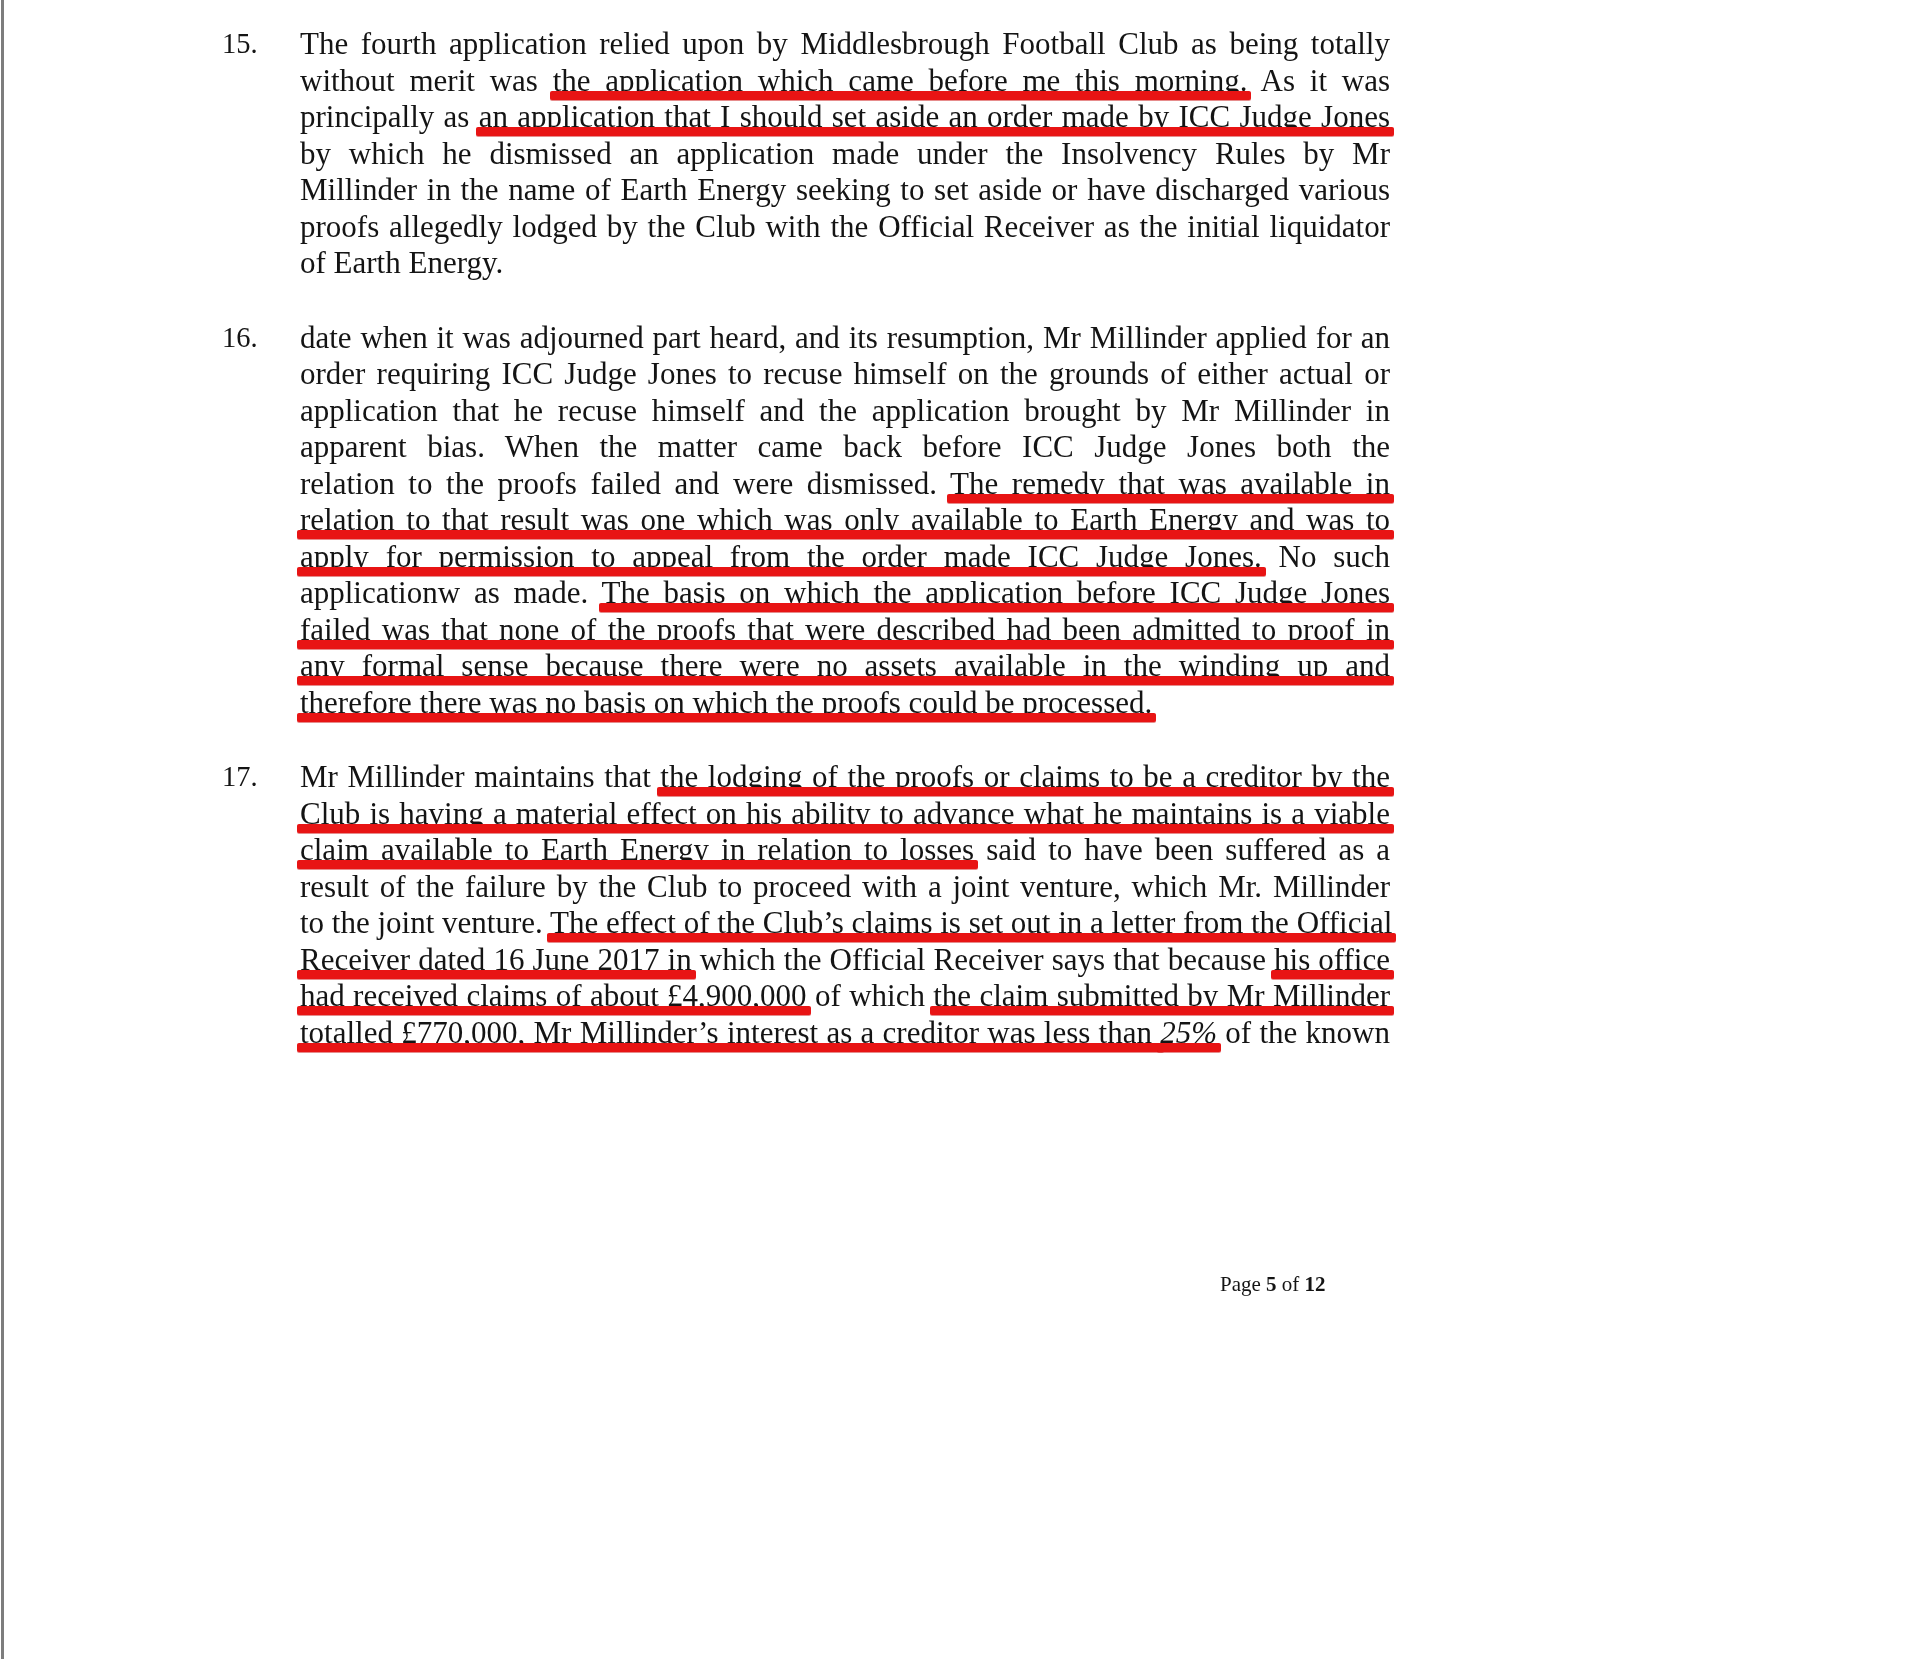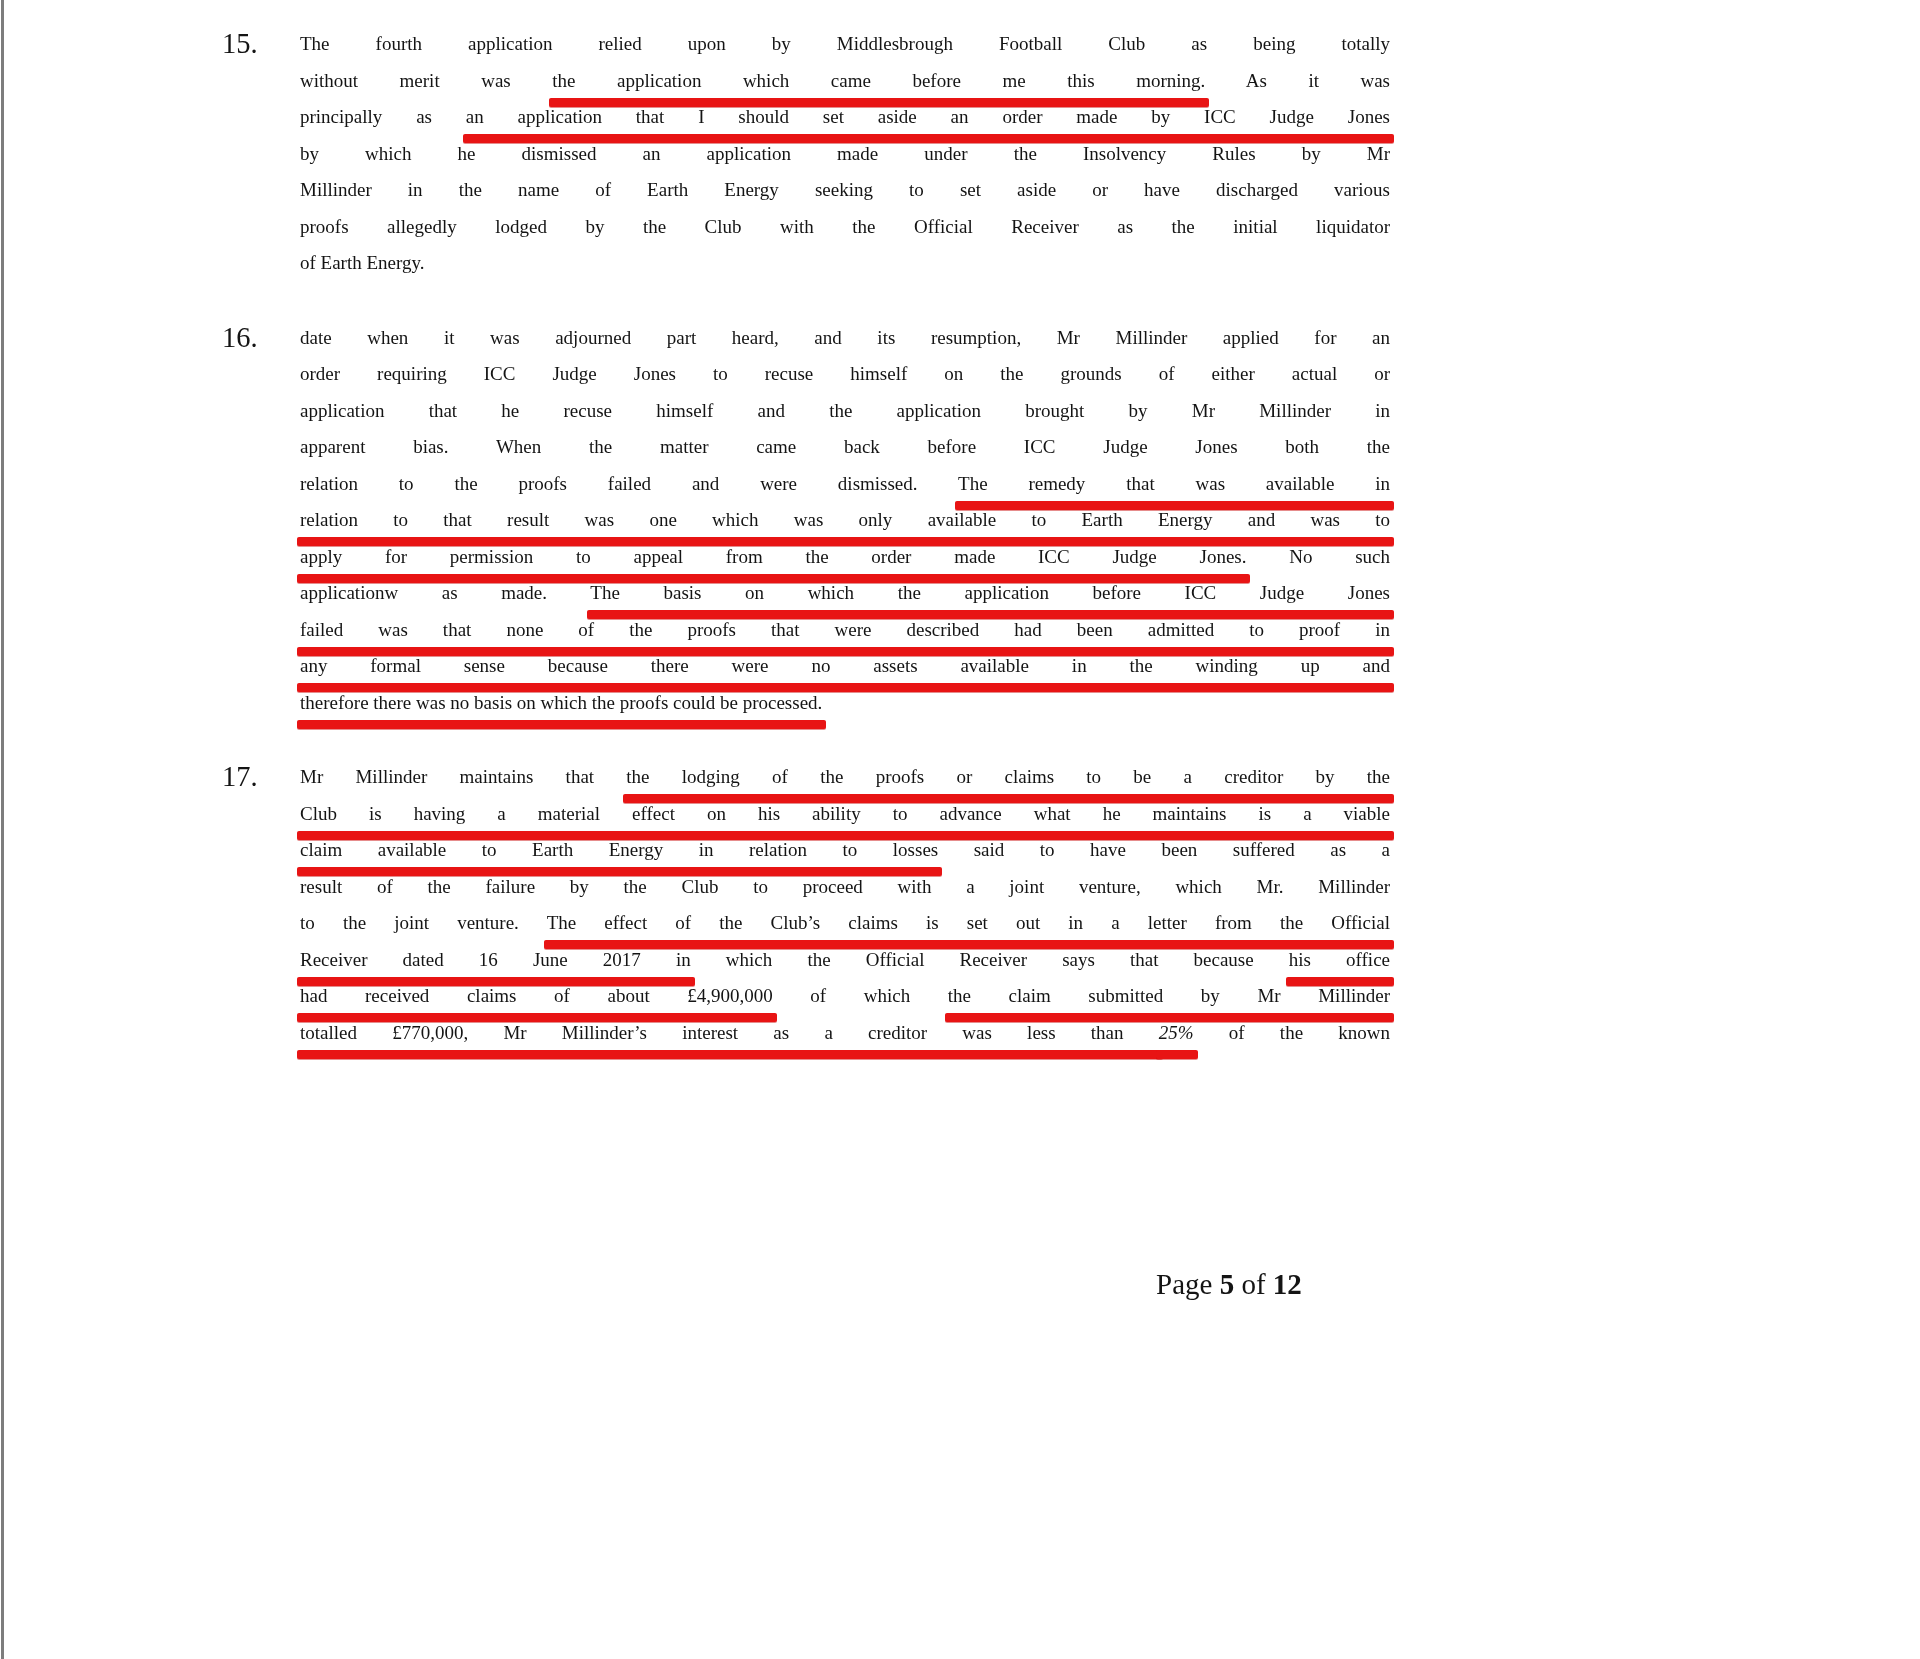--- a/index.html
+++ b/index.html
@@ -27,21 +27,21 @@
     width:78px;
     flex:0 0 78px;
     font-size:28.5px;
     line-height:36.5px;
   }
   .pbody{
     width:1090px;
     flex:0 0 1090px;
   }
   .line{
-    font-size:19px;
+    font-size:31px;
     line-height:36.5px;
     height:36.5px;
     white-space:nowrap;
     text-align:justify;
     text-align-last:justify;
   }
   .line.last{
     text-align-last:left;
   }
   .line span{position:relative;}
@@ -50,23 +50,23 @@
     position:absolute;
     left:-3px;right:-4px;
     top:28px;height:9px;
     background:var(--ul,#e81414);
     border-radius:2px;
     box-shadow:0 1px 0 rgba(200,0,0,.45);
   }
   .line span.i{font-style:italic;}
   .footer{
     position:absolute;
-    left:1156px;top:1266px;
+    left:1220px;top:1266px;
     width:300px;
-    font-size:29px;
+    font-size:21px;
     line-height:36px;
     white-space:nowrap;
   }
   .footer b{font-weight:bold;}
 </style>
 </head>
 <body>
 
 <div class="scan-edge"></div>
 

